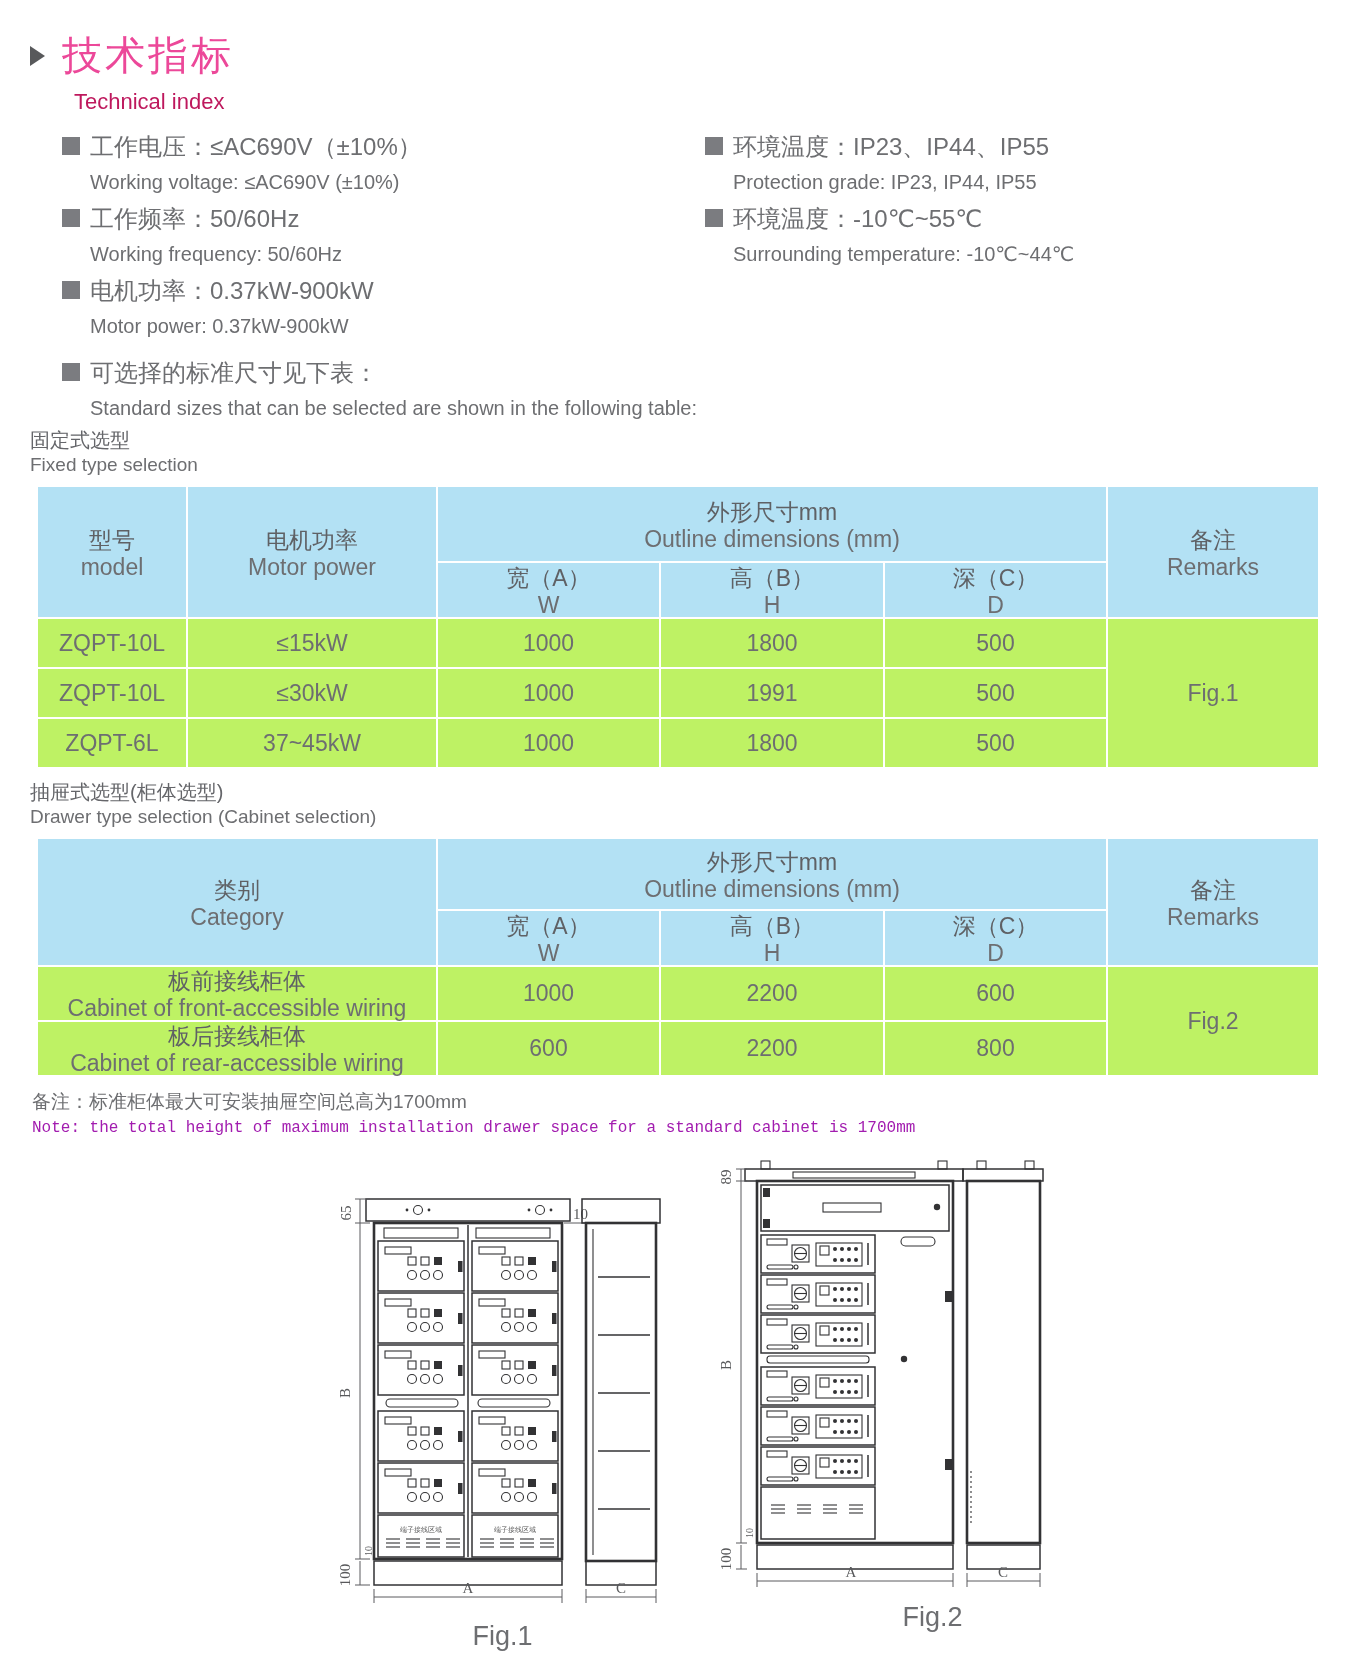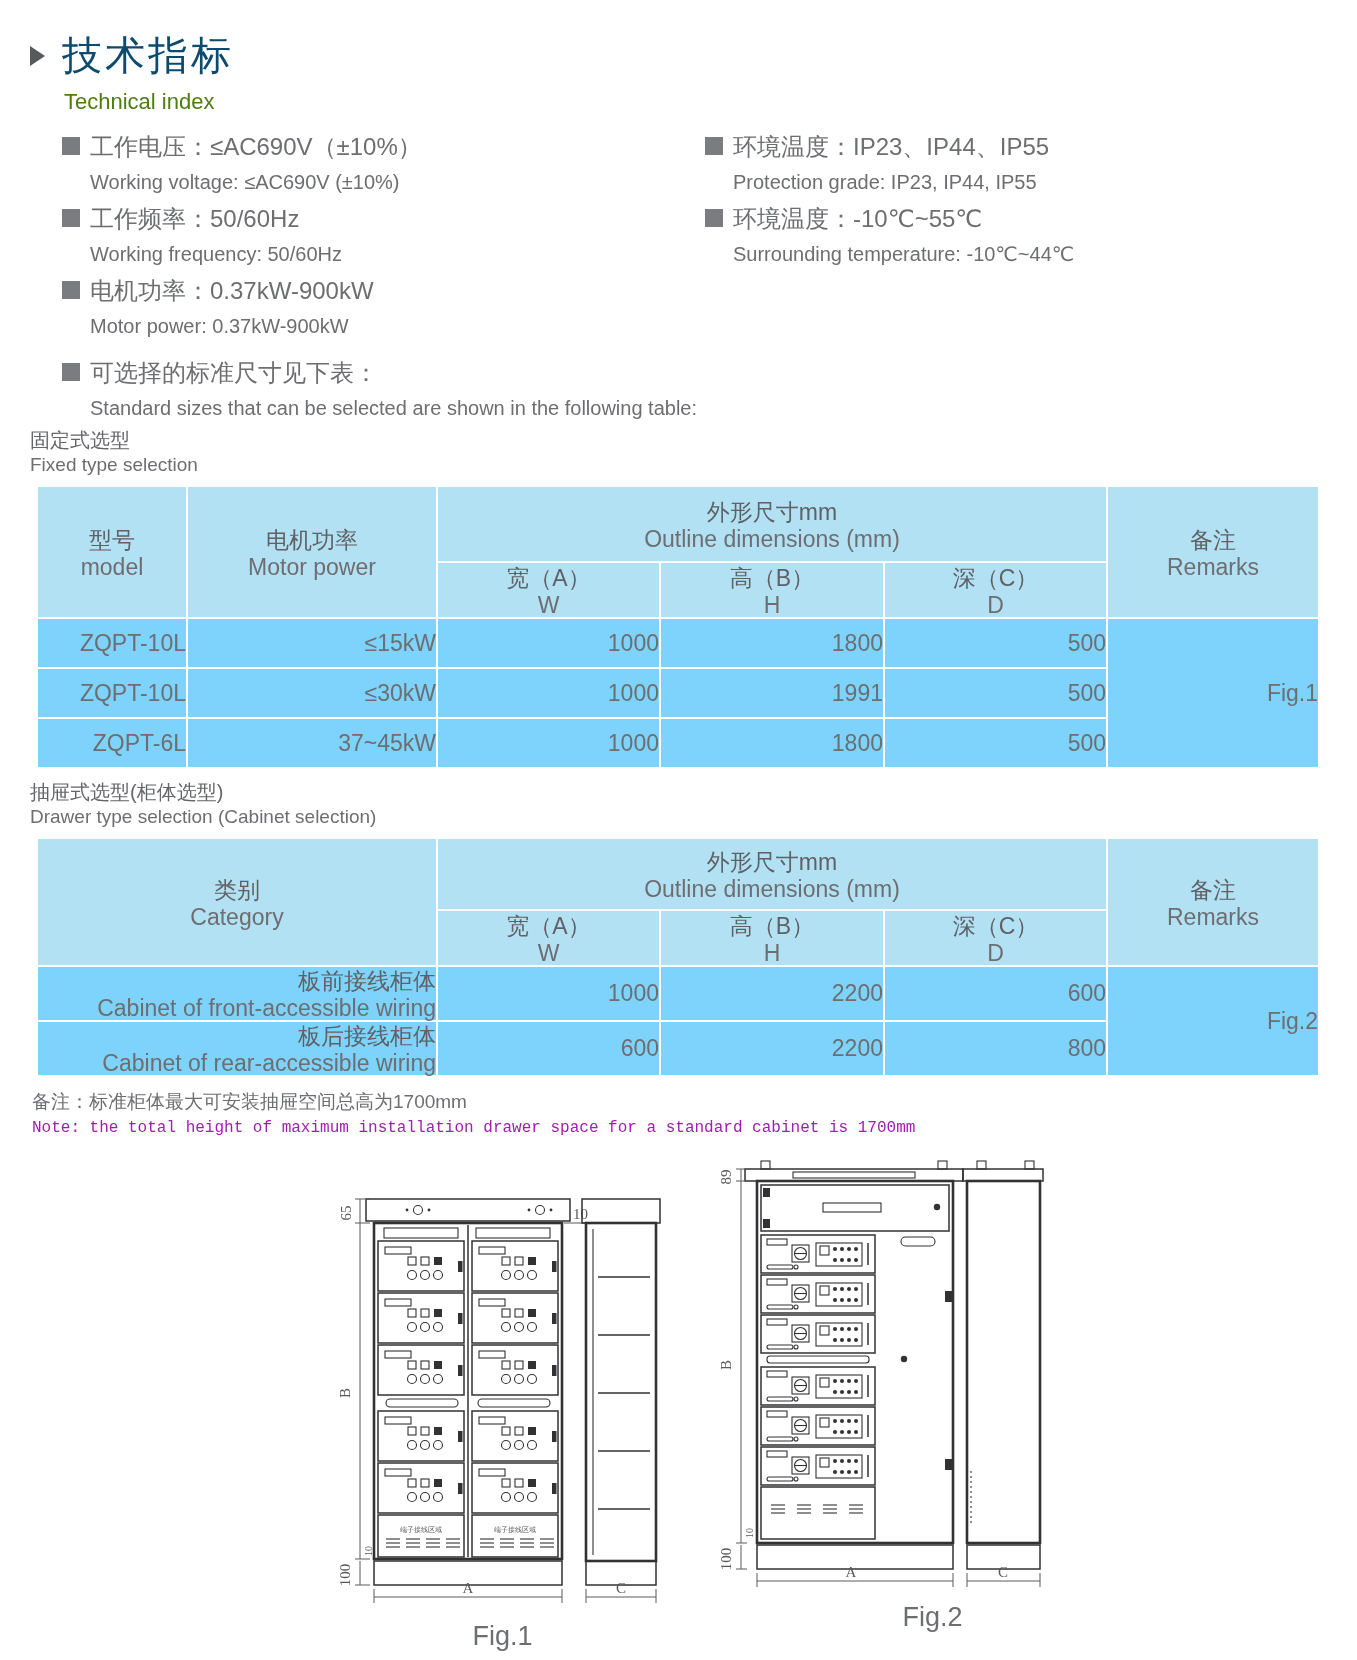--- a/index.html
+++ b/index.html
@@ -3,40 +3,40 @@
 <meta charset="utf-8">
 <style>
   html,body{margin:0;padding:0;background:#ffffff;}
   .page{position:relative;width:1357px;height:1660px;background:#fff;overflow:hidden;
         font-family:"Liberation Sans","DejaVu Sans",sans-serif;color:#6d6e71;}
   
   .doc-header{padding:28px 0 0 30px;}
   .title-row{display:flex;align-items:center;}
   .tri{width:0;height:0;border-left:15px solid #58595b;border-top:10px solid transparent;
        border-bottom:10px solid transparent;margin-right:17px;}
-  .title{font-size:40px;color:#0c4a6e;letter-spacing:3px;}
-  .subtitle{font-size:22px;color:#4d7c0f;margin:6px 0 0 34px;}
+  .title{font-size:40px;color:#ec4899;letter-spacing:3px;}
+  .subtitle{font-size:22px;color:#be185d;margin:6px 0 0 44px;}
   
   .specs{display:flex;margin:14px 0 0 62px;}
   .specs .col-left{width:643px;flex:none;}
   .spec{margin-bottom:2px;}
   .spec .zh{display:flex;align-items:flex-start;font-size:24px;line-height:36px;color:#6d6e71;}
   .bullet{width:18px;height:18px;background:#7b7c80;margin:8px 10px 0 0;flex:none;}
   .spec .en{margin-left:28px;font-size:20px;line-height:34px;color:#6d6e71;}
   .spec.gap{margin-top:12px;}
   
   .section-label{margin:0 0 0 30px;}
   .section-label .zh{font-size:20px;line-height:26px;color:#65666a;}
   .section-label .en{font-size:19px;line-height:24px;color:#6d6e71;}
   .section-label.second{margin-top:10px;}
   
   table.spec-table{border-collapse:separate;border-spacing:2px;table-layout:fixed;
                    width:1274px;margin:8px 0 0 36px;}
   table.spec-table th{background:#b3e1f4;font-weight:normal;text-align:center;vertical-align:middle;padding:0;}
-  table.spec-table td{background:#7dd3fc;text-align:right;vertical-align:middle;
+  table.spec-table td{background:#bef264;text-align:center;vertical-align:middle;
                       font-size:23px;color:#6d6e71;padding:0;}
   table.spec-table .zh{font-size:23px;line-height:29px;color:#5f6165;}
   table.spec-table .en{font-size:23px;line-height:24px;color:#6d6e71;}
   table.t1 thead tr.group th{height:74px;}
   table.t1 thead tr.sub th{height:54px;}
   table.t1 tbody td{height:48px;}
   table.t2 thead tr.group th{height:70px;}
   table.t2 thead tr.sub th{height:54px;}
   table.t2 tbody td{height:50px;}
   

